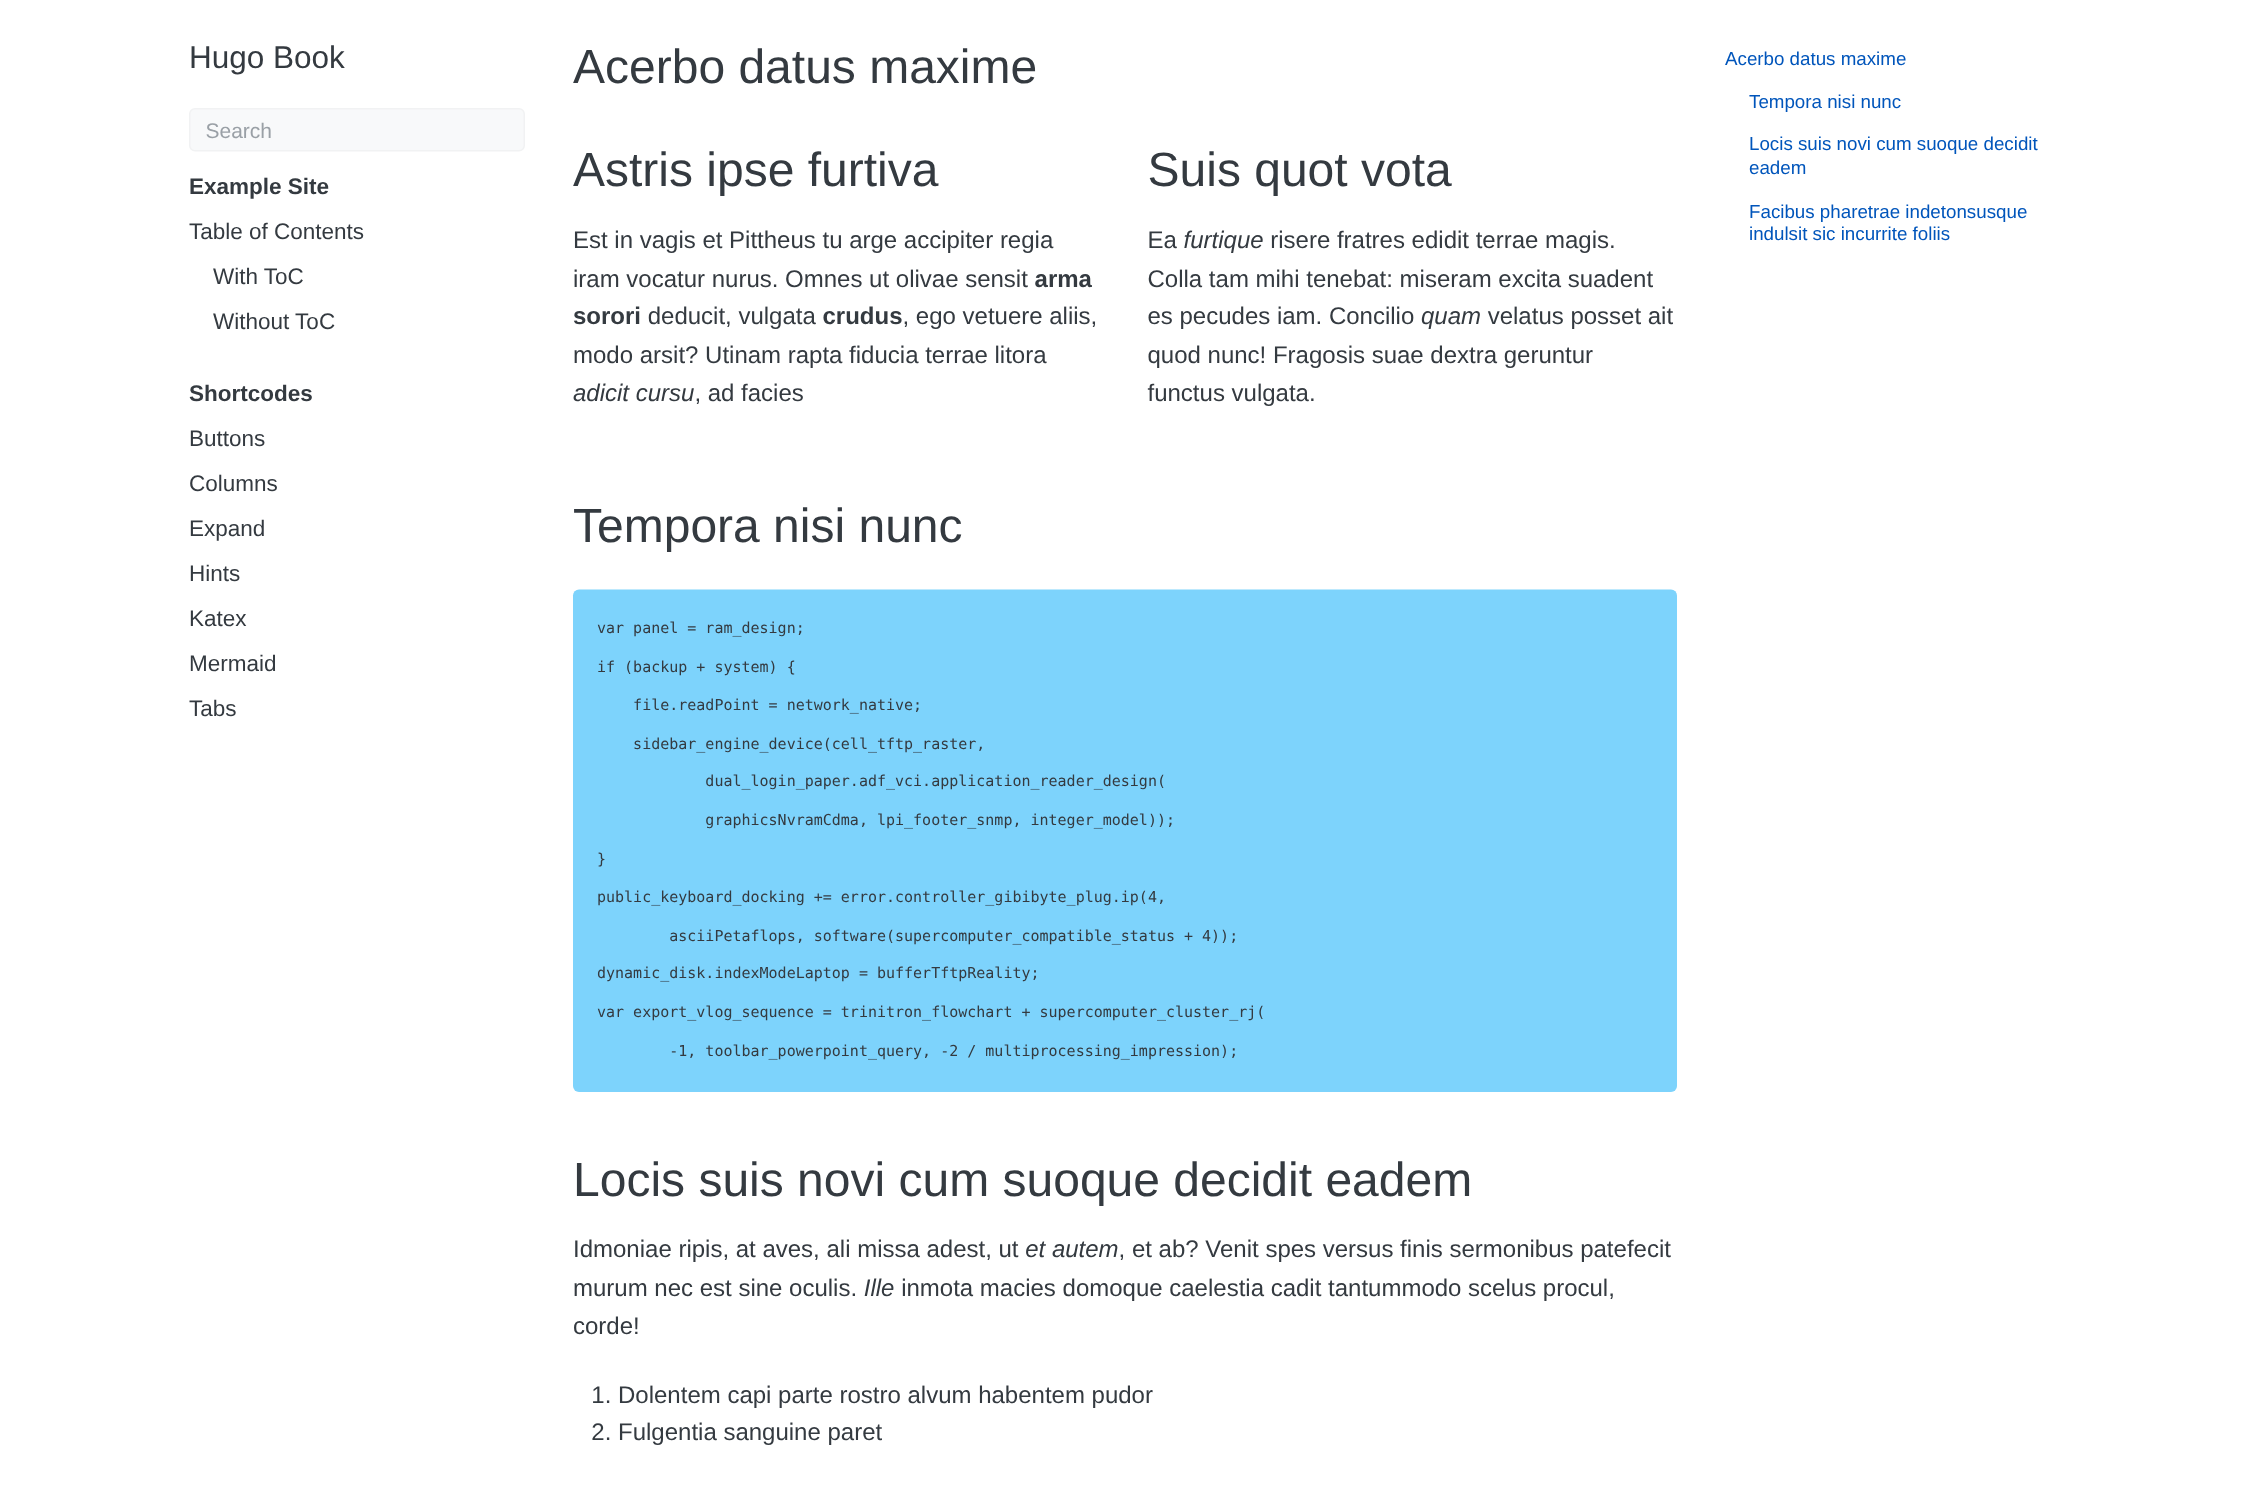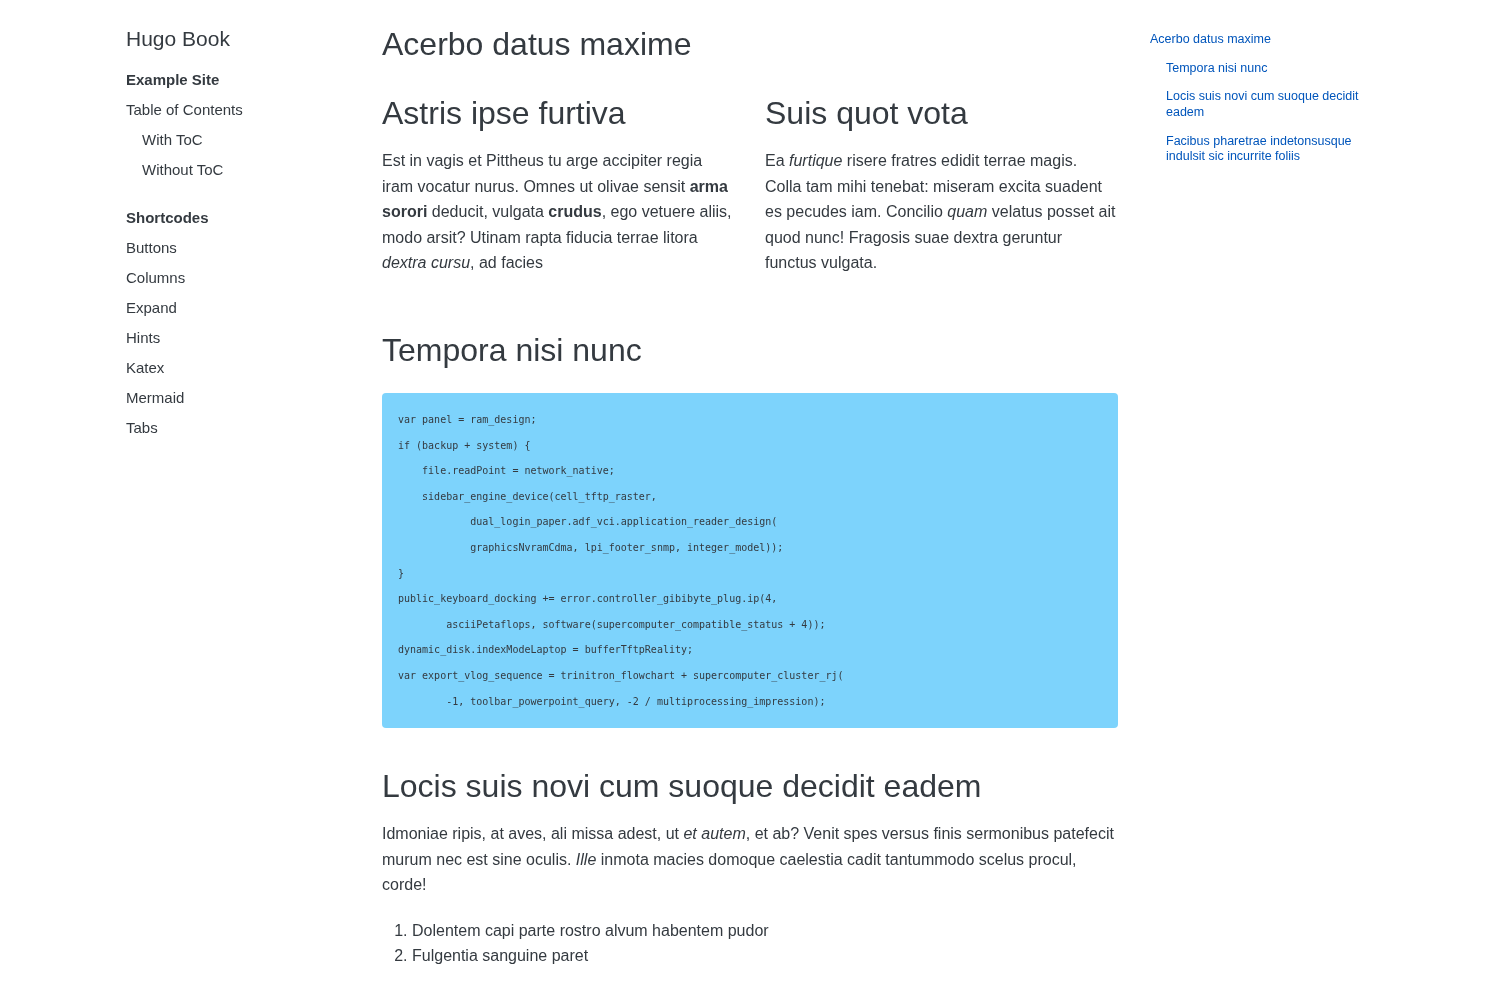--- a/index.html
+++ b/index.html
@@ -113,20 +113,21 @@
   .toc li { margin: 13px 0; }
   .toc-root { margin-bottom: 13px; }
 </style>
 </head>
 <body>
 
 <div class="container">
 
   <aside class="sidebar">
     <h1 class="brand">Hugo Book</h1>
+    <input type="text" class="search" placeholder="Search" style="">
     <nav>
       <ul class="nav-list">
         <li class="bold static">Example Site</li>
         <li>Table of Contents</li>
         <li class="indent">With ToC</li>
         <li class="indent">Without ToC</li>
         <li class="bold static gap">Shortcodes</li>
         <li>Buttons</li>
         <li>Columns</li>
         <li>Expand</li>
@@ -137,21 +138,21 @@
       </ul>
     </nav>
   </aside>
 
   <main class="main">
     <h1 class="page-title">Acerbo datus maxime</h1>
 
     <div class="columns">
       <div class="col">
         <h2>Astris ipse furtiva</h2>
-        <p><span>Est in vagis et Pittheus tu arge accipiter regia iram vocatur nurus. Omnes ut olivae sensit </span><span class="b">arma sorori</span><span> deducit, vulgata </span><span class="b">crudus</span><span>, ego vetuere aliis, modo arsit? Utinam rapta fiducia terrae litora </span><span class="i">dextra cursu</span><span>, ad facies</span></p>
+        <p><span>Est in vagis et Pittheus tu arge accipiter regia iram vocatur nurus. Omnes ut olivae sensit </span><span class="b">arma sorori</span><span> deducit, vulgata </span><span class="b">crudus</span><span>, ego vetuere aliis, modo arsit? Utinam rapta fiducia terrae litora </span><span class="i">adicit cursu</span><span>, ad facies</span></p>
       </div>
       <div class="col">
         <h2>Suis quot vota</h2>
         <p><span>Ea </span><span class="i">furtique</span><span> risere fratres edidit terrae magis. Colla tam mihi tenebat: miseram excita suadent es pecudes iam. Concilio </span><span class="i">quam</span><span> velatus posset ait quod nunc! Fragosis suae dextra geruntur functus vulgata.</span></p>
       </div>
     </div>
 
     <h2 class="section-h2">Tempora nisi nunc</h2>
 
     <pre class="code"><code class="line">var panel = ram_design;</code><code class="line">if (backup + system) {</code><code class="line">    file.readPoint = network_native;</code><code class="line">    sidebar_engine_device(cell_tftp_raster,</code><code class="line">            dual_login_paper.adf_vci.application_reader_design(</code><code class="line">            graphicsNvramCdma, lpi_footer_snmp, integer_model));</code><code class="line">}</code><code class="line">public_keyboard_docking += error.controller_gibibyte_plug.ip(4,</code><code class="line">        asciiPetaflops, software(supercomputer_compatible_status + 4));</code><code class="line">dynamic_disk.indexModeLaptop = bufferTftpReality;</code><code class="line">var export_vlog_sequence = trinitron_flowchart + supercomputer_cluster_rj(</code><code class="line">        -1, toolbar_powerpoint_query, -2 / multiprocessing_impression);</code></pre>

